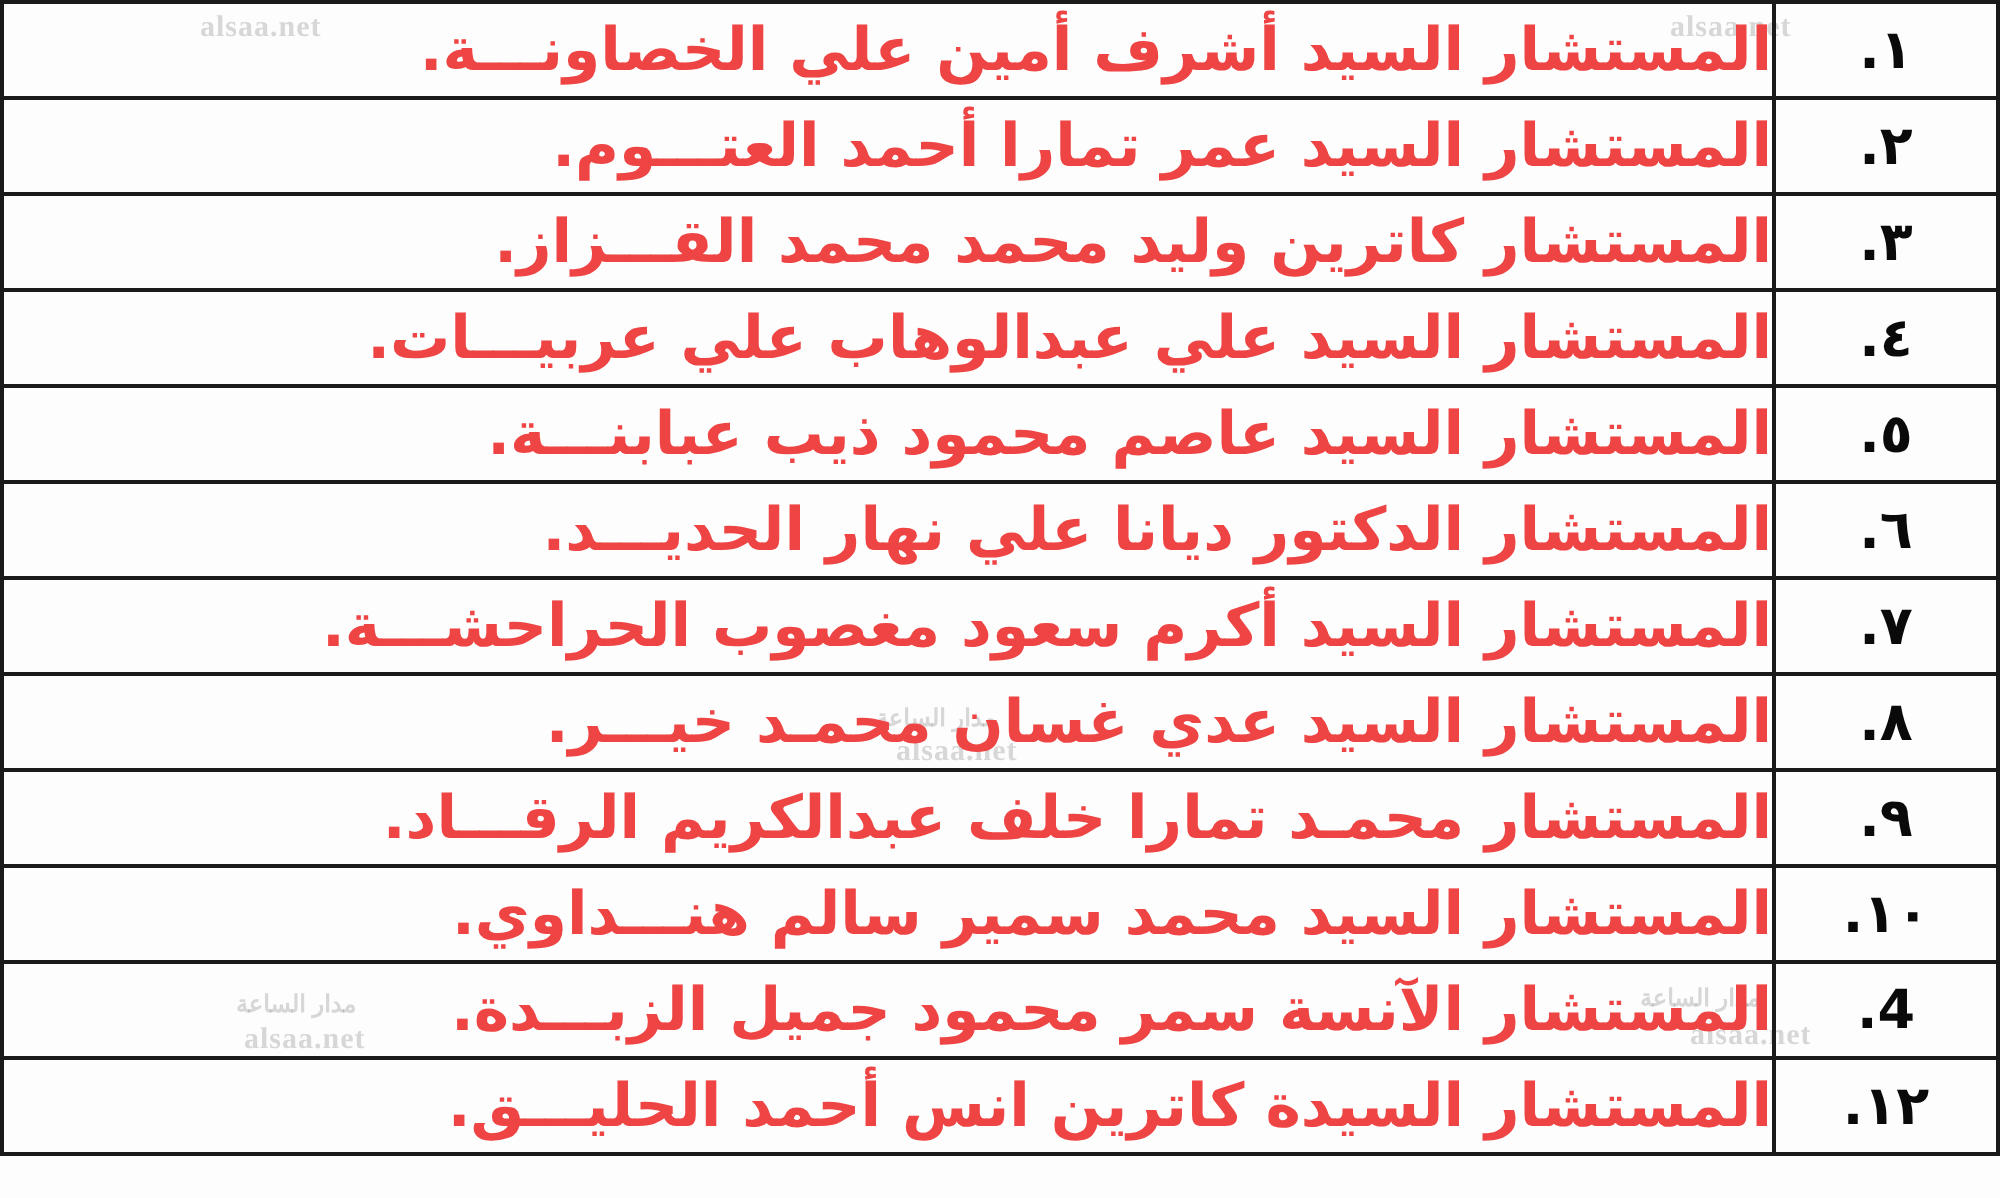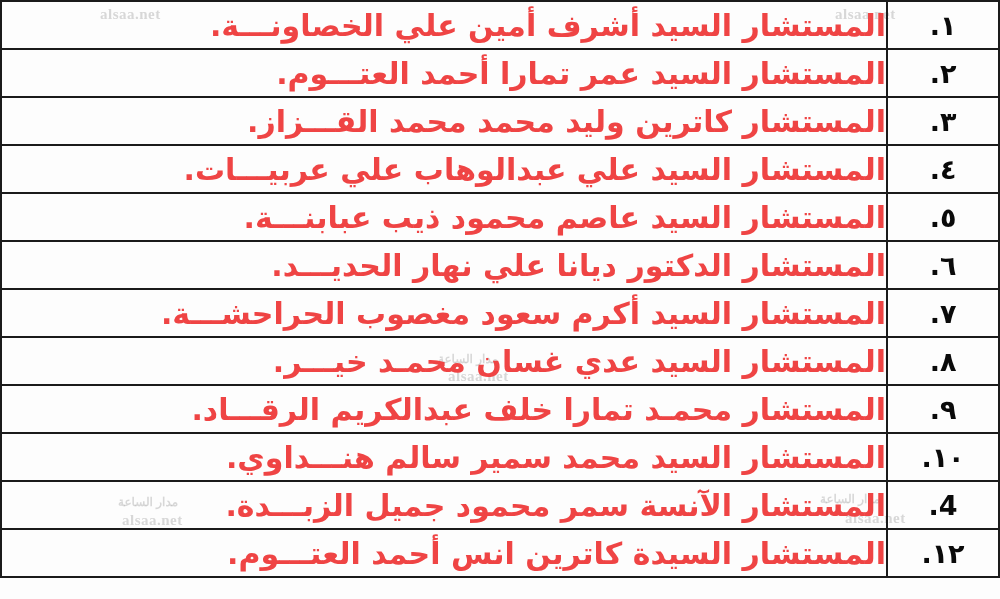--- a/index.html
+++ b/index.html
@@ -142,18 +142,18 @@
         <tr>
           <td class="num-cell">١٠.</td>
           <td class="name-cell">المستشار السيد محمد سمير سالم هنـــداوي.</td>
         </tr>
         <tr>
           <td class="num-cell">4.</td>
           <td class="name-cell">المستشار الآنسة سمر محمود جميل  الزبـــدة.</td>
         </tr>
         <tr>
           <td class="num-cell">١٢.</td>
-          <td class="name-cell">المستشار السيدة كاترين انس أحمد العتـــوم.</td>
+          <td class="name-cell">المستشار السيدة كاترين انس أحمد الحليـــق.</td>
         </tr>
       </tbody>
   </table>
 
 </div>
 
 </body></html>

